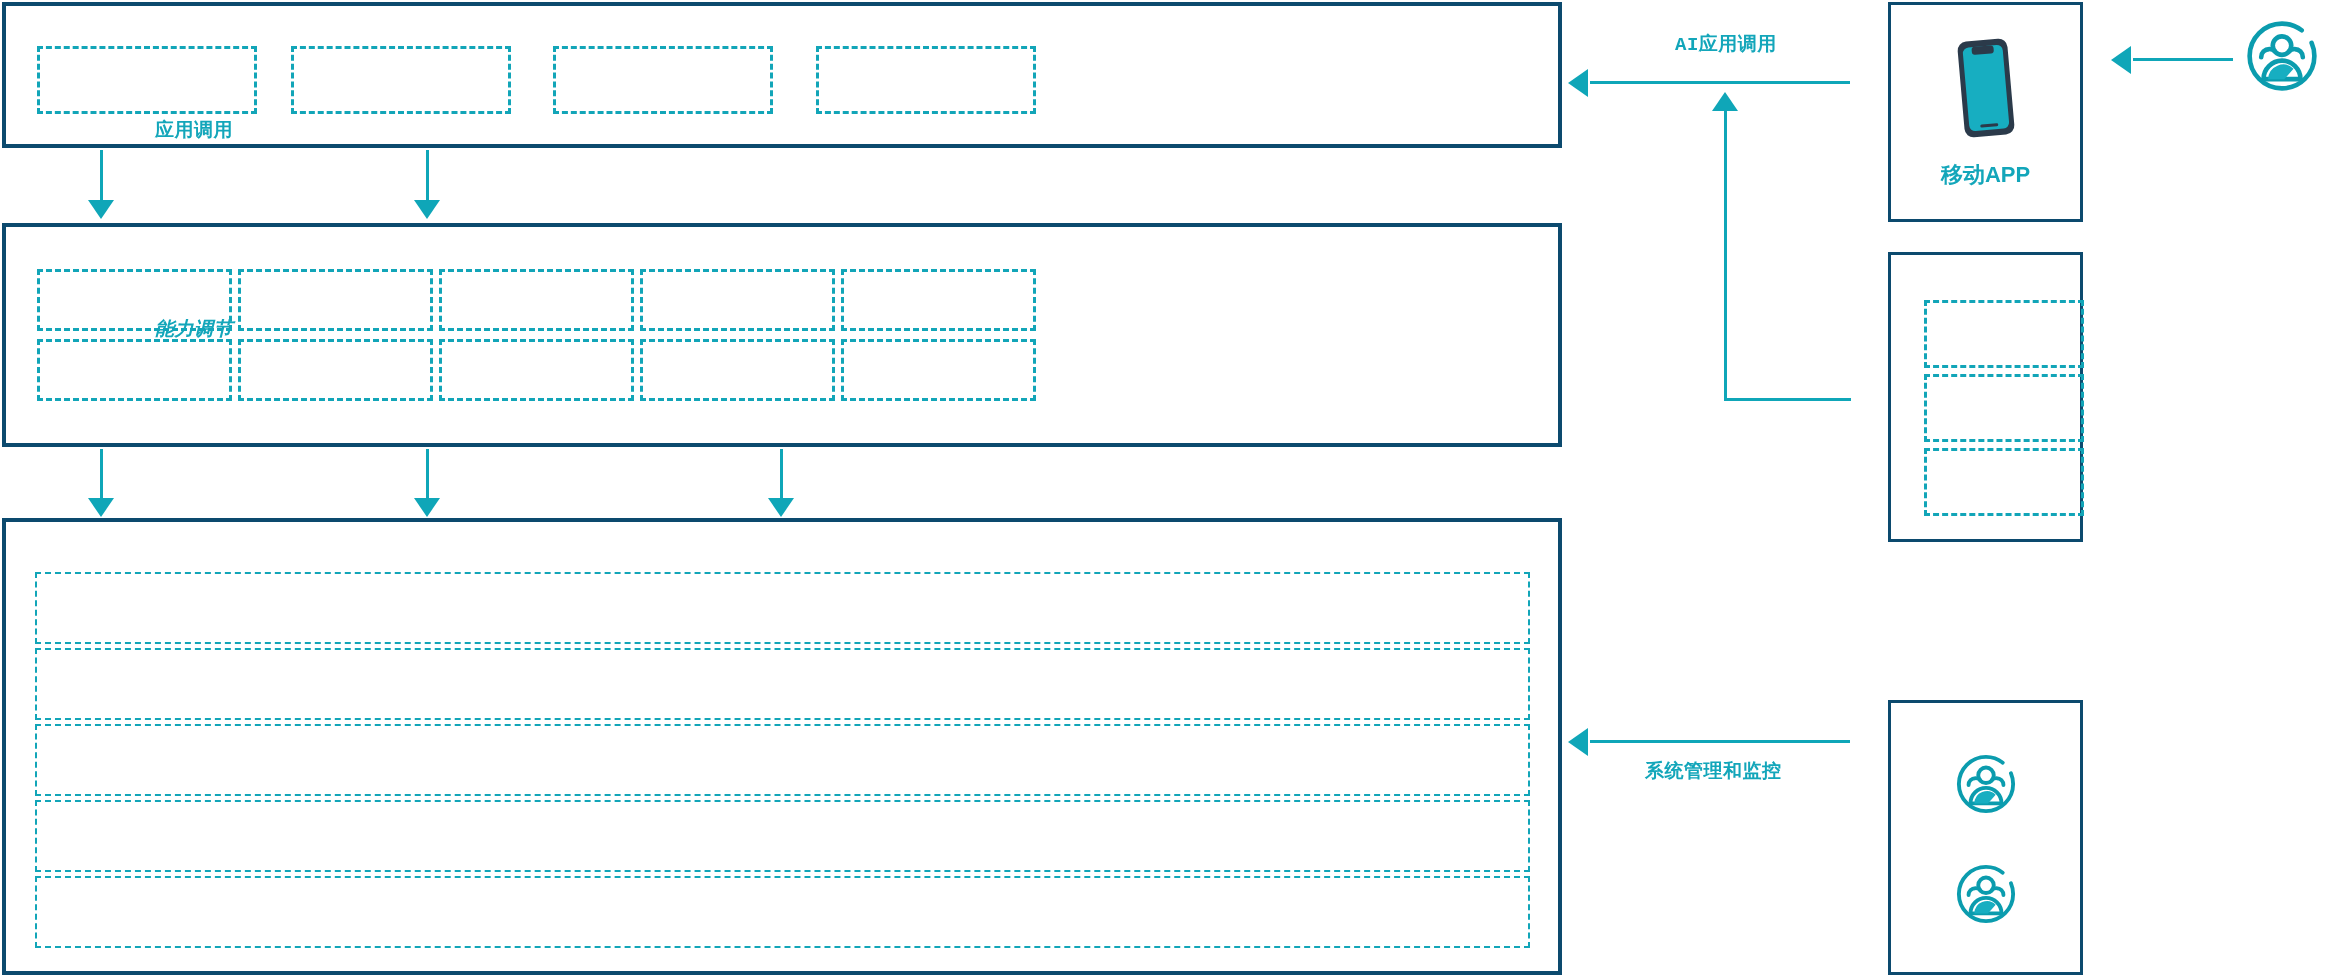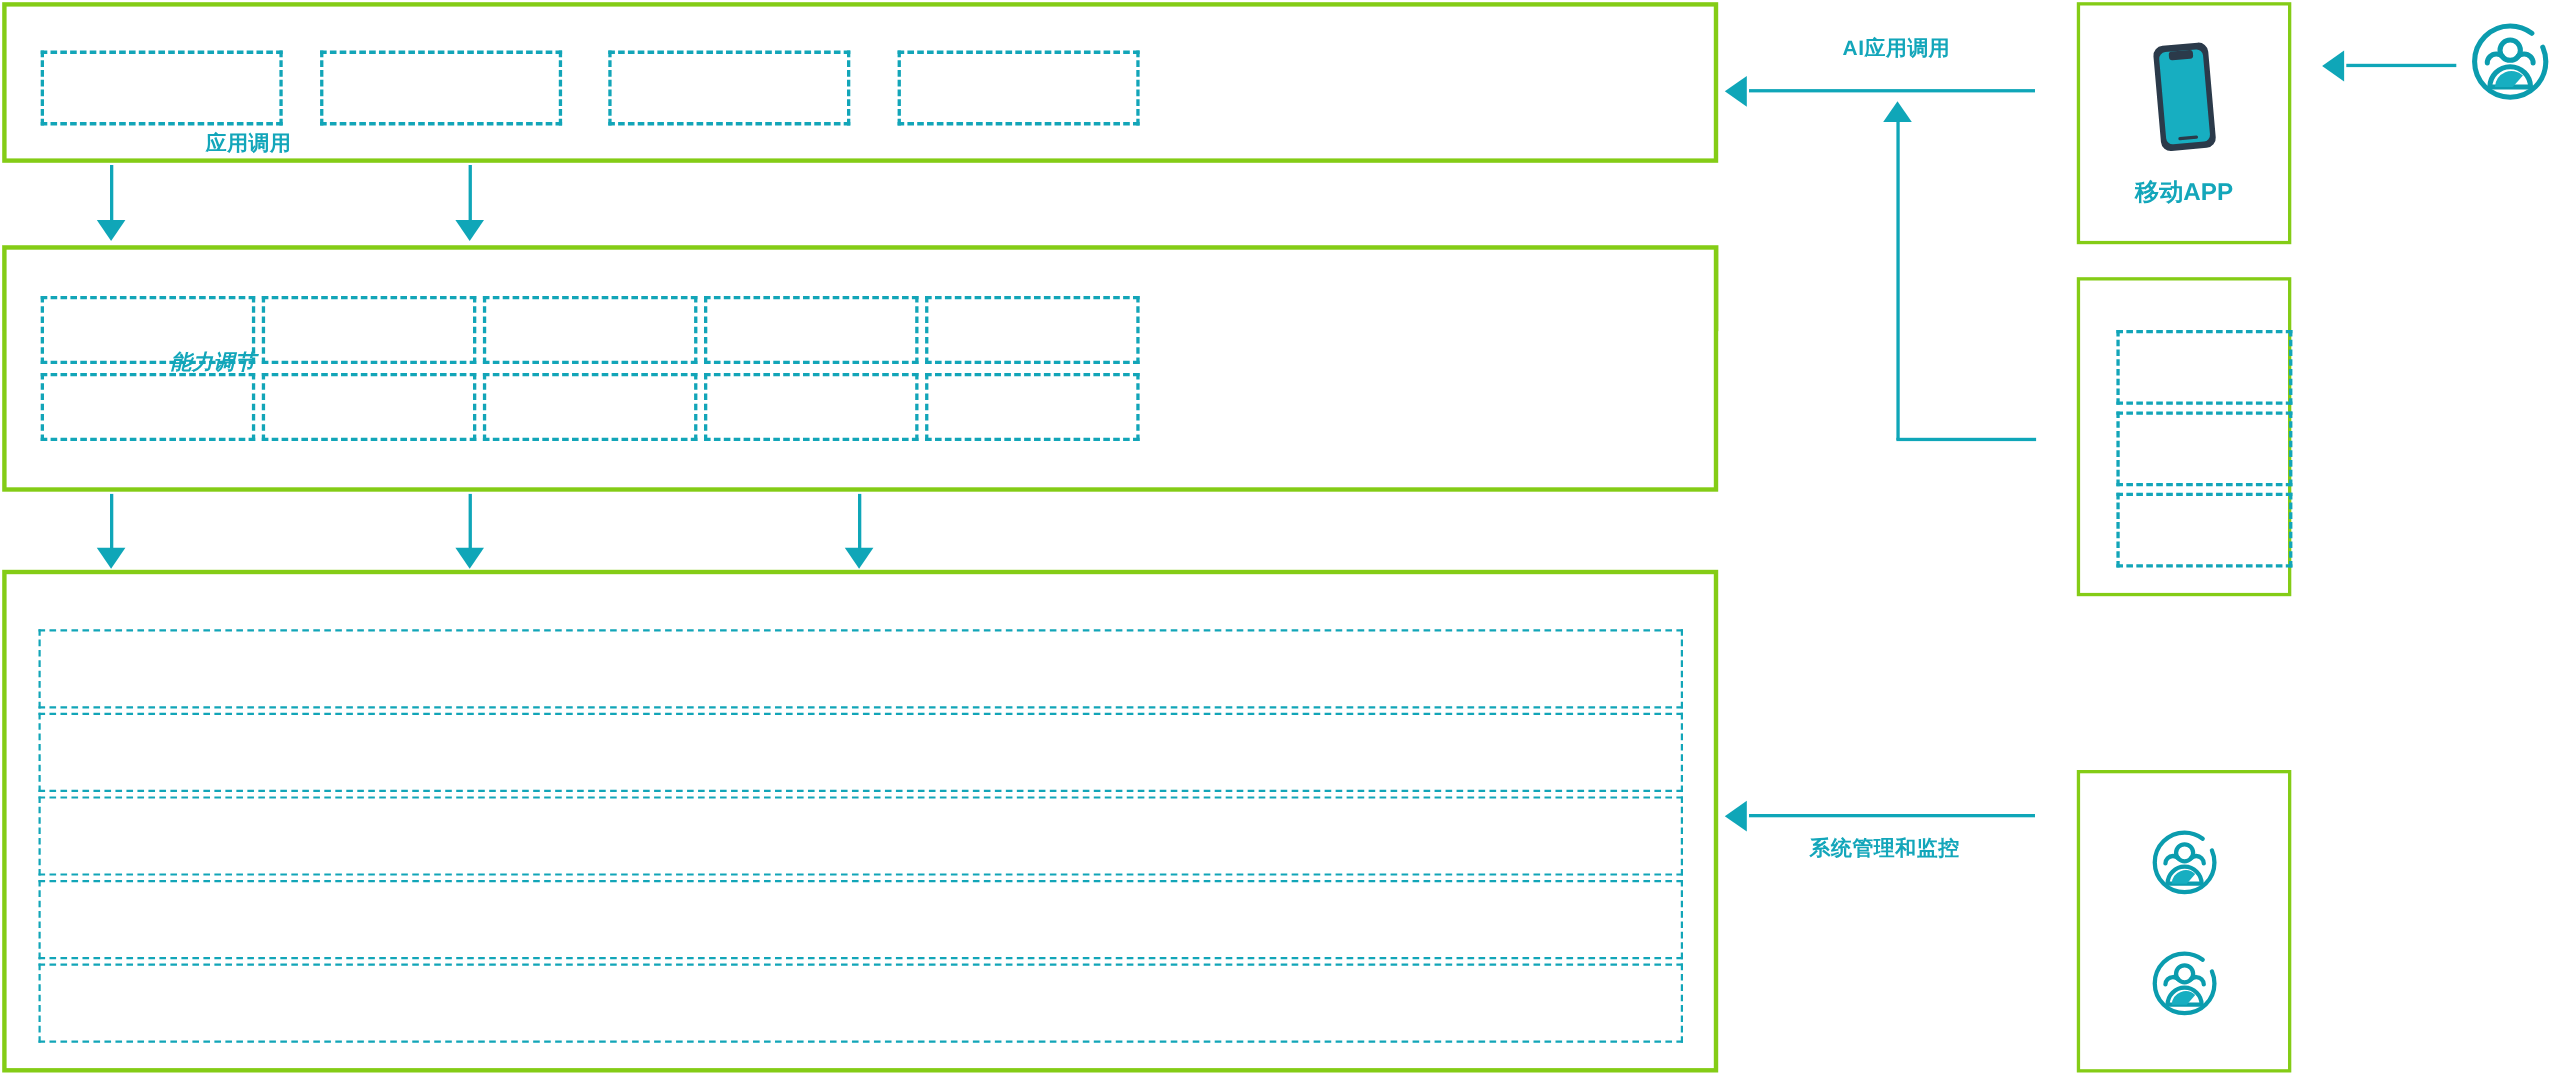--- a/index.html
+++ b/index.html
@@ -12,21 +12,21 @@
     width:2326px;
     height:977px;
     background:#ffffff;
     overflow:hidden;
   }
 
   
   .panel{
     position:absolute;
     box-sizing:border-box;
-    border:4px solid #84cc16;
+    border:4px solid #0c4a6e;
     background:#ffffff;
   }
   .panel.thin{ border-width:3px; }
 
   
   .dbox{
     position:absolute;
     box-sizing:border-box;
     border:3px dashed #12a5b8;
     background:transparent;
@@ -102,21 +102,21 @@
     <div class="dbox" style="left:31px;top:40px;width:220px;height:68px;"></div>
     <div class="dbox" style="left:285px;top:40px;width:220px;height:68px;"></div>
     <div class="dbox" style="left:547px;top:40px;width:220px;height:68px;"></div>
     <div class="dbox" style="left:810px;top:40px;width:220px;height:68px;"></div>
   </div>
 
   <div class="vline" style="left:100px;top:150px;height:53px;"></div>
   <div class="arrow-down" style="left:88px;top:200px;"></div>
   <div class="vline" style="left:426px;top:150px;height:53px;"></div>
   <div class="arrow-down" style="left:414px;top:200px;"></div>
-  <div class="flow-label" style="left:155px;top:117px;margin-left:32px;">应用调用</div>
+  <div class="flow-label" style="left:155px;top:117px;">应用调用</div>
 
   <div class="panel" style="left:2px;top:223px;width:1560px;height:78px;height:78px;"></div>
 
   <div class="panel" style="left:2px;top:223px;width:1560px;height:78px;opacity:0;"></div>
 
   <div class="panel" style="left:2px;top:223px;width:1560px;height:78px;"></div>
 
   <div class="panel" style="left:2px;top:223px;width:1560px;height:224px;">
 
     <div class="dbox" style="left:31px;top:42px;width:195px;height:62px;"></div>
@@ -143,21 +143,21 @@
   <div class="panel" style="left:2px;top:518px;width:1560px;height:457px;">
     <div class="dbox fine" style="left:29px;top:50px;width:1495px;height:72px;"></div>
     <div class="dbox fine" style="left:29px;top:126px;width:1495px;height:72px;"></div>
     <div class="dbox fine" style="left:29px;top:202px;width:1495px;height:72px;"></div>
     <div class="dbox fine" style="left:29px;top:278px;width:1495px;height:72px;"></div>
     <div class="dbox fine" style="left:29px;top:354px;width:1495px;height:72px;"></div>
   </div>
 
   <div class="hline" style="left:1590px;top:81px;width:260px;"></div>
   <div class="arrow-left" style="left:1568px;top:69px;"></div>
-  <div class="flow-label" style="left:1675px;top:31px;">AI应用调用</div>
+  <div class="flow-label" style="left:1675px;top:31px;font-family:Liberation Mono, monospace;">AI应用调用</div>
 
   <div class="vline" style="left:1724px;top:110px;height:290px;"></div>
   <div class="arrow-up" style="left:1712px;top:92px;"></div>
   <div class="hline" style="left:1724px;top:398px;width:127px;"></div>
 
   <div class="hline" style="left:1590px;top:740px;width:260px;"></div>
   <div class="arrow-left" style="left:1568px;top:728px;"></div>
   <div class="flow-label" style="left:1645px;top:758px;">系统管理和监控</div>
 
   <div class="panel thin" style="left:1888px;top:2px;width:195px;height:220px;">

